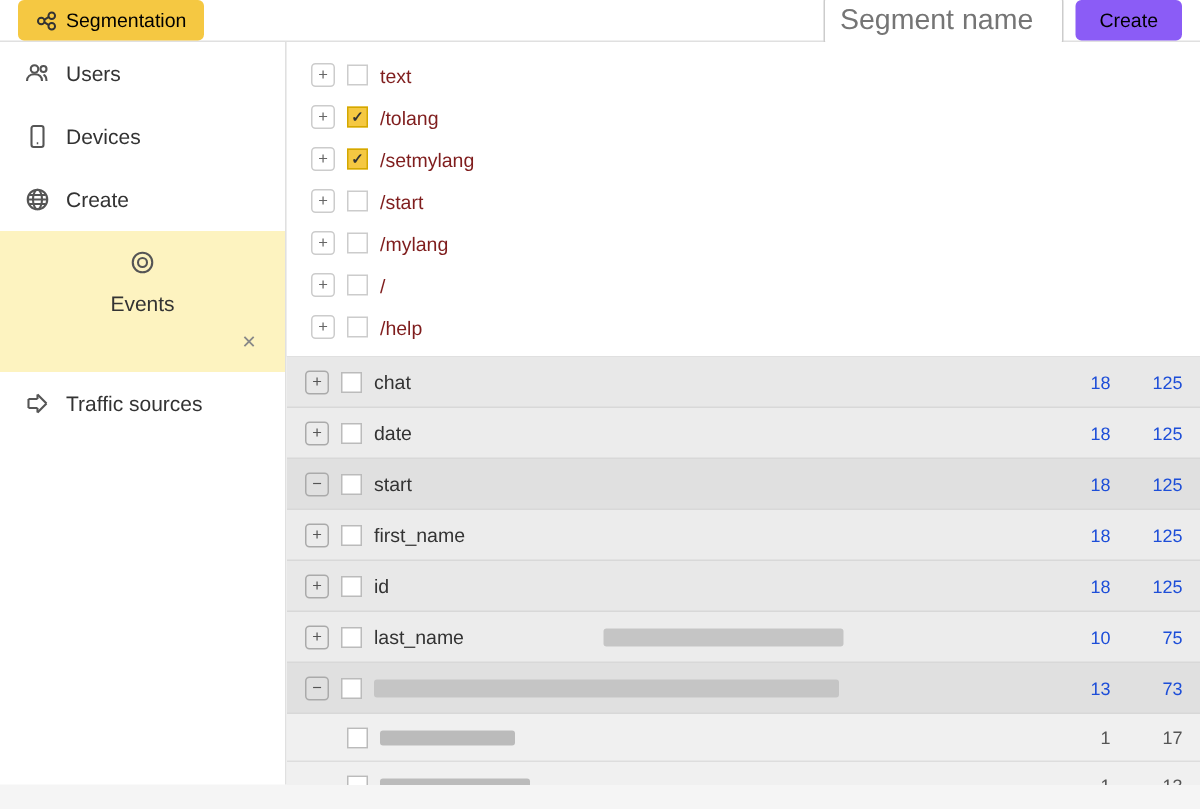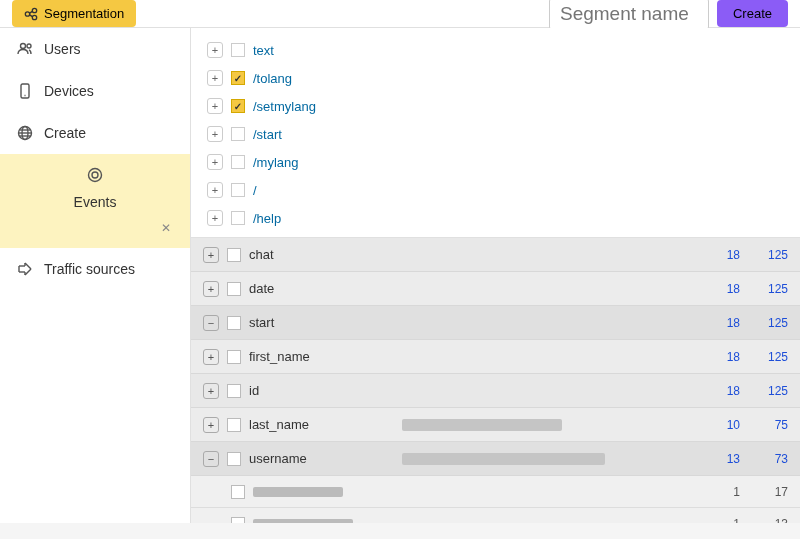--- a/index.html
+++ b/index.html
@@ -26,21 +26,21 @@
     
     .main { flex: 1; display: flex; flex-direction: column; overflow: hidden; }
 
     
     .filter-panel { background: #fff; border-bottom: 1px solid #e0e0e0; padding: 8px 0; max-height: 210px; overflow-y: auto; }
     .filter-row { display: flex; align-items: center; gap: 8px; padding: 4px 16px; height: 28px; }
     .filter-row .plus-btn { width: 16px; height: 16px; display: flex; align-items: center; justify-content: center; border: 1px solid #ccc; border-radius: 3px; cursor: pointer; font-size: 11px; color: #666; flex-shrink: 0; }
     .filter-row .checkbox { width: 14px; height: 14px; border: 1px solid #ccc; background: #fff; flex-shrink: 0; display: flex; align-items: center; justify-content: center; }
     .filter-row .checkbox.checked { background: #f5c842; border-color: #d4a800; }
     .filter-row .checkbox.checked::after { content: '✓'; font-size: 10px; color: #333; font-weight: bold; }
-    .filter-row .filter-label { font-size: 13px; color: #0369a1; }
+    .filter-row .filter-label { font-size: 13px; color: #7f1d1d; }
 
     
     .table-area { flex: 1; overflow-y: auto; background: #f0f0f0; }
     .table-row { display: flex; align-items: center; background: #e8e8e8; border-bottom: 1px solid #d8d8d8; height: 34px; padding: 0 12px; gap: 8px; }
     .table-row:nth-child(even) { background: #ececec; }
     .table-row.expanded { background: #e0e0e0; }
     .table-row .row-toggle { width: 16px; height: 16px; display: flex; align-items: center; justify-content: center; border: 1px solid #aaa; border-radius: 3px; cursor: pointer; font-size: 11px; color: #555; flex-shrink: 0; }
     .table-row .row-cb { width: 14px; height: 14px; border: 1px solid #bbb; background: #fff; flex-shrink: 0; }
     .table-row .row-label { font-size: 13px; color: #333; flex: 1; }
     .table-row .row-bar-wrap { flex: 2; display: flex; align-items: center; }
@@ -235,21 +235,20 @@
         <div class="row-bar-wrap">
           <div class="row-bar" style="width:55%;background:#c5c5c5;"></div>
         </div>
         <span class="row-num">10</span>
         <span class="row-num">75</span>
       </div>
 
       <div class="table-row expanded">
         <div class="row-toggle">−</div>
         <div class="row-cb"></div>
-        <span class="row-label">username</span>
         <div class="row-bar-wrap">
           <div class="row-bar" style="width:70%;background:#c5c5c5;"></div>
         </div>
         <span class="row-num">13</span>
         <span class="row-num">73</span>
       </div>
 
       <div class="sub-row">
         <div class="sub-cb"></div>
         <div style="background:#bbb;height:10px;border-radius:2px;width:90px;"></div>

